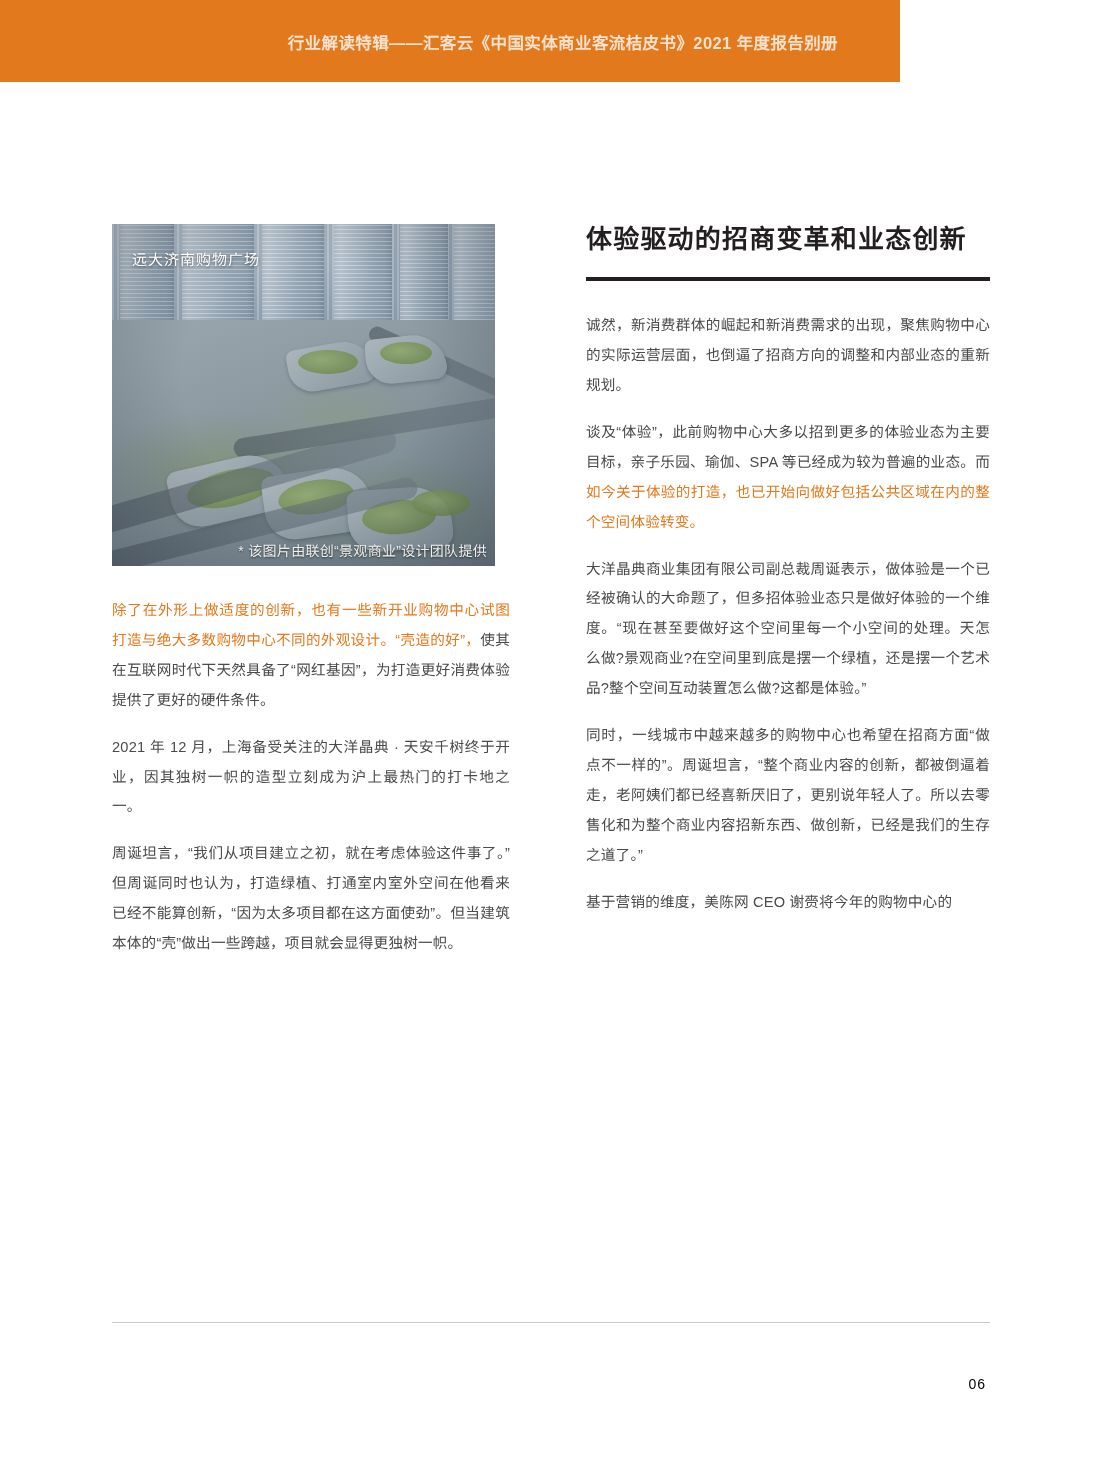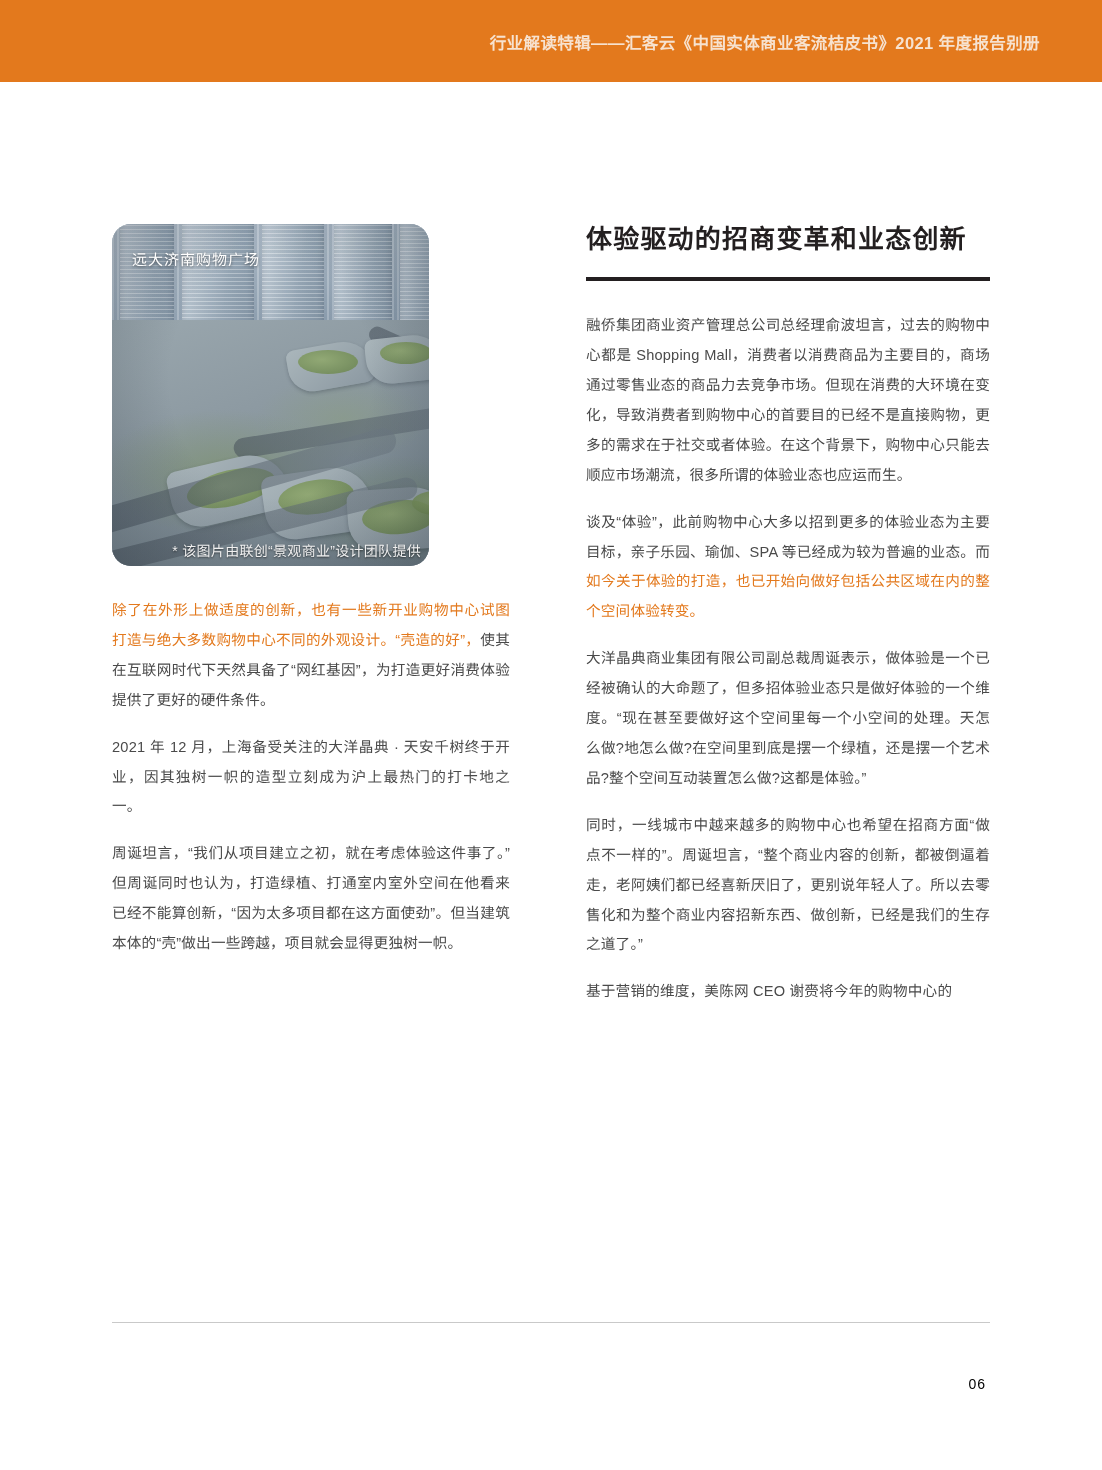--- a/index.html
+++ b/index.html
@@ -15,21 +15,21 @@
     color: #3b3b3b;
     position: relative;
     overflow: hidden;
   }
 
   
   .header-band {
     position: absolute;
     left: 0;
     top: 0;
-    width: 1102px;
+    width: 900px;
     height: 82px;
     background: #e3791d;
   }
   .header-title {
     position: absolute;
     right: 62px;
     top: 30px;
     font-size: 16.5px;
     font-weight: bold;
     letter-spacing: 0.4px;
@@ -56,25 +56,24 @@
   .col-right {
     position: absolute;
     left: 586px;
     top: 142px;
     width: 404px;
   }
 
   
   .figure {
     position: relative;
-    width: 317px;
+    width: 383px;
     height: 342px;
     overflow: hidden;
     background: #7d8a96;
-    border-radius: 19px;
   }
   .fig-sky {
     position: absolute;
     left: 0; top: 0;
     width: 398px; height: 128px;
     background:
       linear-gradient(175deg, #b9c6d2 0%, #9fb0bf 45%, #8e9fae 100%);
   }
   .fig-towers {
     position: absolute;
@@ -273,25 +272,25 @@
       <p>周诞坦言，“我们从项目建立之初，就在考虑体验这件事了。”但周诞同时也认为，打造绿植、打通室内室外空间在他看来已经不能算创新，“因为太多项目都在这方面使劲”。但当建筑本体的“壳”做出一些跨越，项目就会显得更独树一帜。</p>
     </div>
   </div>
 
   <div class="col-right">
 
     <h1 class="section-title">体验驱动的招商变革和业态创新</h1>
     <div class="title-rule"></div>
 
     <div class="body-col">
-      <p>融侨集团商业资产管理总公司总经理俞波坦言，过去的购物中心都是 Shopping Mall，消费者以消费商品为主要目的，商场通过零售业态的商品力去竞争市场。但现在消费的大环境在变化，导致消费者到购物中心的首要目的已经不是直接购物，更多的需求在于社交或者体验。在这个背景下，购物中心只能去顺应市场潮流，很多所谓的体验业态也应运而生。</p>
+      <p>诚然，新消费群体的崛起和新消费需求的出现，聚焦购物中心的实际运营层面，也倒逼了招商方向的调整和内部业态的重新规划。</p>
       <p>
         <span>谈及“体验”，此前购物中心大多以招到更多的体验业态为主要目标，亲子乐园、瑜伽、SPA 等已经成为较为普遍的业态。而</span><span class="hl">如今关于体验的打造，也已开始向做好包括公共区域在内的整个空间体验转变。</span>
       </p>
-      <p>大洋晶典商业集团有限公司副总裁周诞表示，做体验是一个已经被确认的大命题了，但多招体验业态只是做好体验的一个维度。“现在甚至要做好这个空间里每一个小空间的处理。天怎么做?地怎么做?在空间里到底是摆一个绿植，还是摆一个艺术品?整个空间互动装置怎么做?这都是体验。”</p>
+      <p>大洋晶典商业集团有限公司副总裁周诞表示，做体验是一个已经被确认的大命题了，但多招体验业态只是做好体验的一个维度。“现在甚至要做好这个空间里每一个小空间的处理。天怎么做?景观商业?在空间里到底是摆一个绿植，还是摆一个艺术品?整个空间互动装置怎么做?这都是体验。”</p>
       <p>同时，一线城市中越来越多的购物中心也希望在招商方面“做点不一样的”。周诞坦言，“整个商业内容的创新，都被倒逼着走，老阿姨们都已经喜新厌旧了，更别说年轻人了。所以去零售化和为整个商业内容招新东西、做创新，已经是我们的生存之道了。”</p>
       <p>基于营销的维度，美陈网 CEO 谢赍将今年的购物中心的</p>
     </div>
   </div>
 
   <div class="footer-rule"></div>
   <div class="page-number">06</div>
 </div>
 
 </body></html>

